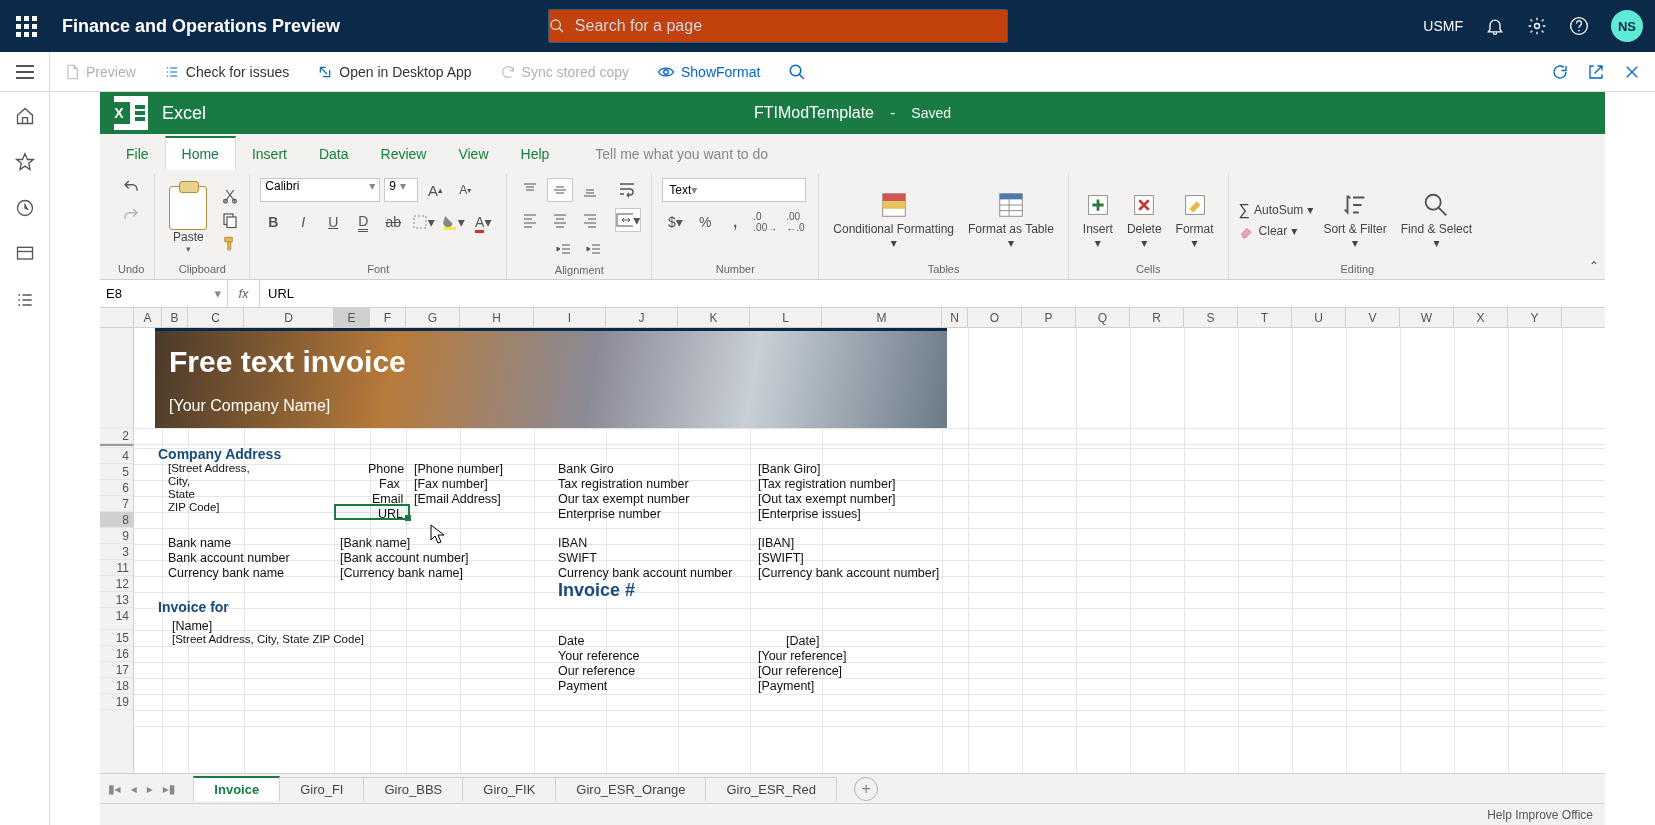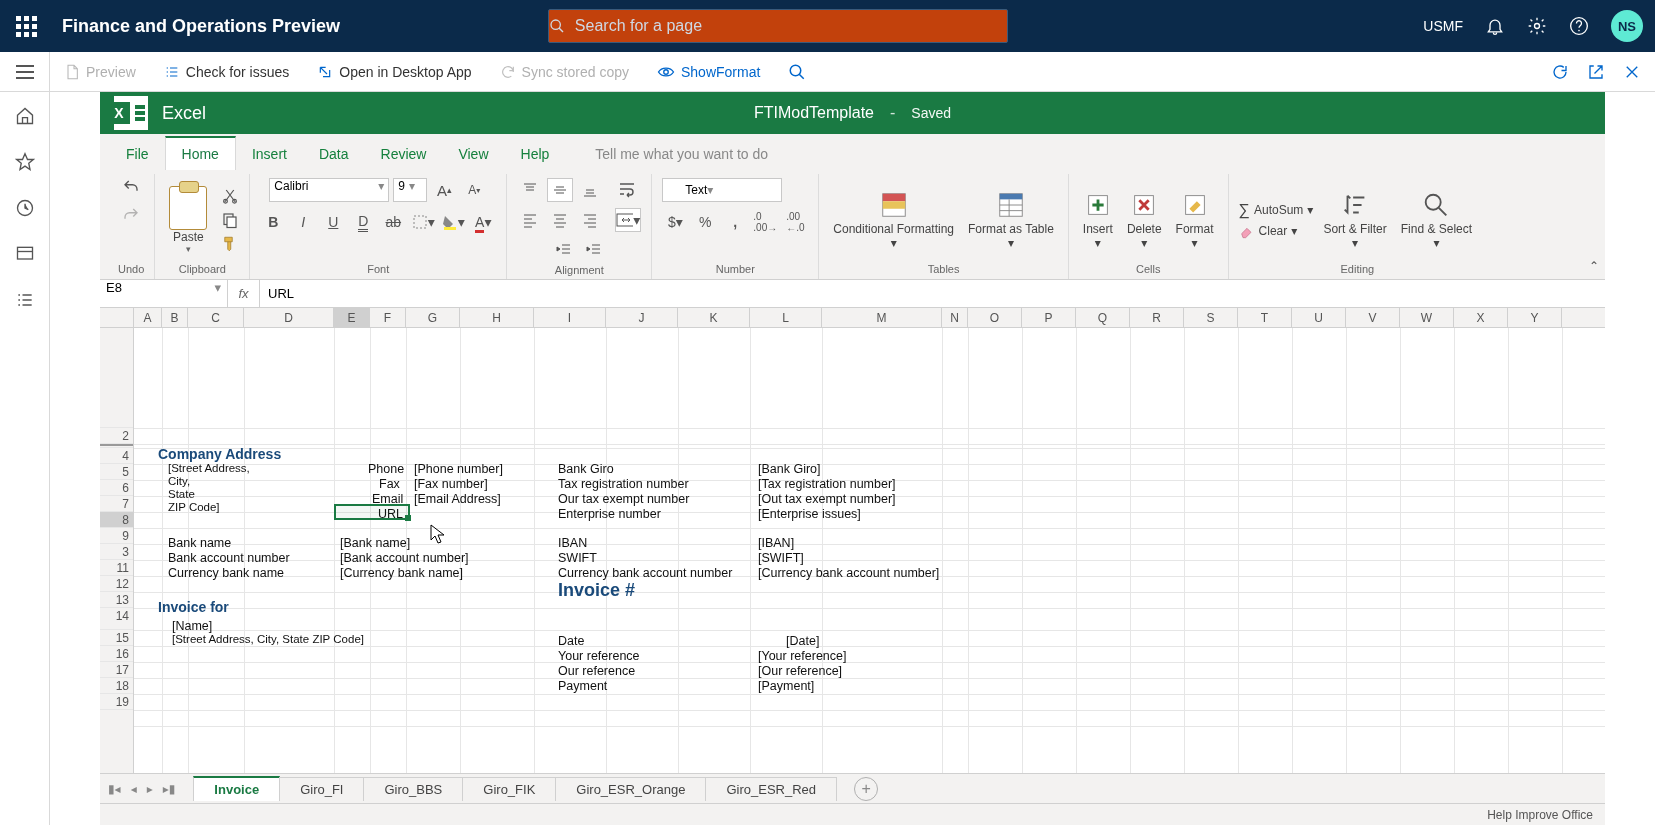--- a/index.html
+++ b/index.html
@@ -58,34 +58,34 @@
   .ribbon { height:110px; background:#f3f2f1; border-bottom:1px solid #d0d0d0; display:flex; padding:4px 8px 0 8px; position:relative; }
   .rgroup { display:flex; flex-direction:column; align-items:center; padding:0 10px; border-right:1px solid #dcdcdc; }
   .rgroup:last-child { border-right:none; }
   .rgroup-body { flex:1; display:flex; align-items:center; gap:6px; padding-top:4px; }
   .rgroup-label { font-size:11px; color:#666; padding:2px 0 4px 0; }
   .rbtn { display:flex; flex-direction:column; align-items:center; justify-content:center; font-size:12px; color:#444; cursor:pointer; padding:2px 4px; }
   .paste-ic { width:38px; height:44px; border:1px solid #b38b39; background:linear-gradient(#fff,#fff); position:relative; border-radius:3px; }
   .paste-ic::before { content:""; position:absolute; top:-6px; left:9px; width:18px; height:10px; background:#e6d28a; border:1px solid #b38b39; border-radius:3px; }
   .fi-row { display:flex; gap:4px; align-items:center; }
   .fi-select { height:24px; border:1px solid #c8c8c8; font-size:12px; padding:0 4px; background:#fff; }
-  .fi-select.font { width:120px;margin-left:9px; }
+  .fi-select.font { width:120px; }
   .fi-select.size { width:34px; }
   .iconbtn { width:26px; height:24px; display:flex; align-items:center; justify-content:center; border:1px solid transparent; cursor:pointer; font-size:14px; color:#555; }
   .iconbtn.hov { border-color:#c8c8c8; background:#fff; }
-  .numfmt { height:24px; width:120px; border:1px solid #c8c8c8; background:#fff; font-size:12px; padding:0 22px; display:flex; align-items:center; }
+  .numfmt { height:24px; width:144px; border:1px solid #c8c8c8; background:#fff; font-size:12px; padding:0 6px; display:flex; align-items:center; }
   .bigbtn { display:flex; flex-direction:column; align-items:center; font-size:12px; color:#444; cursor:pointer; padding:0 4px; text-align:center; }
   .bigbtn svg { width:30px; height:30px; margin-bottom:2px; }
   .ed-stack { display:flex; flex-direction:column; gap:4px; font-size:12px; color:#444; }
   .ed-stack .row { display:flex; align-items:center; gap:4px; cursor:pointer; }
   .collapse-caret { position:absolute; right:6px; bottom:6px; cursor:pointer; color:#555; font-size:12px; }
 
   
   .fbar { height:28px; border-bottom:1px solid #d0d0d0; display:flex; align-items:stretch; background:#fff; }
-  .namebox { width:128px; border-right:1px solid #d0d0d0; display:flex; padding:0 6px; font-size:13px; justify-content:space-between; }
+  .namebox { width:128px; border-right:1px solid #d0d0d0; display:flex; align-items:center; padding:0 6px; font-size:13px; justify-content:space-between; }
   .namebox .dd { color:#888; }
   .fx { width:32px; display:flex; align-items:center; justify-content:center; font-style:italic; color:#666; border-right:1px solid #d0d0d0; font-size:13px;}
   .fval { flex:1; display:flex; align-items:center; padding:0 8px; font-size:13px; }
 
   
   .grid-wrap { position:relative; height:calc(100% - 42px - 36px - 110px - 28px - 30px - 22px); overflow:hidden; background:#fff; }
   .colheaders { display:flex; height:20px; border-bottom:1px solid #d0d0d0; background:#f3f2f1; font-size:12px; color:#555; }
   .corner { width:34px; border-right:1px solid #d0d0d0; background:#f3f2f1; }
   .ch { border-right:1px solid #d0d0d0; text-align:center; line-height:20px; }
   .gbody { display:flex; height:calc(100% - 20px); }
@@ -603,20 +603,24 @@
                 <div style="top: 280px;"></div>
                 <div style="top: 302px;"></div>
                 <div style="top: 318px;"></div>
                 <div style="top: 334px;"></div>
                 <div style="top: 350px;"></div>
                 <div style="top: 366px;"></div>
                 <div style="top: 382px;"></div>
                 <div style="top: 398px;"></div>
               </div>
 
+            <div class="banner">
+              <div class="t1">Free text invoice</div>
+              <div class="t2">[Your Company Name]</div>
+            </div>
 
             <div class="txt sechdr" style="left:24px;top:118px">Company Address</div>
 
             <div class="txt" style="left:34px;top:134px;font-size:11.5px">[Street Address,</div>
             <div class="txt" style="left:34px;top:147px;font-size:11.5px">City,</div>
             <div class="txt" style="left:34px;top:160px;font-size:11.5px">State</div>
             <div class="txt" style="left:34px;top:173px;font-size:11.5px">ZIP Code]</div>
 
             <div class="txt" style="left:234px;top:134px">Phone</div>
             <div class="txt" style="left:280px;top:134px">[Phone number]</div>

